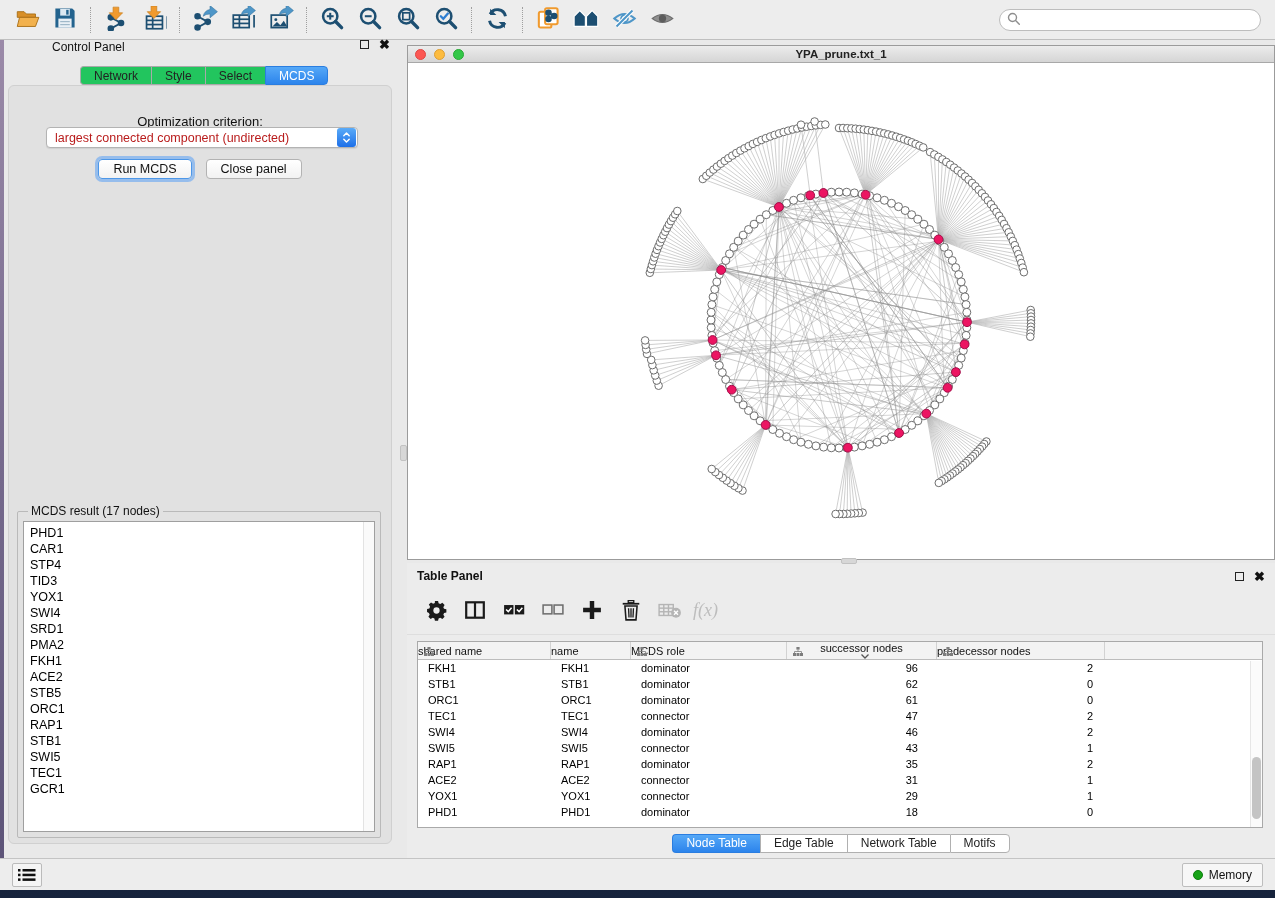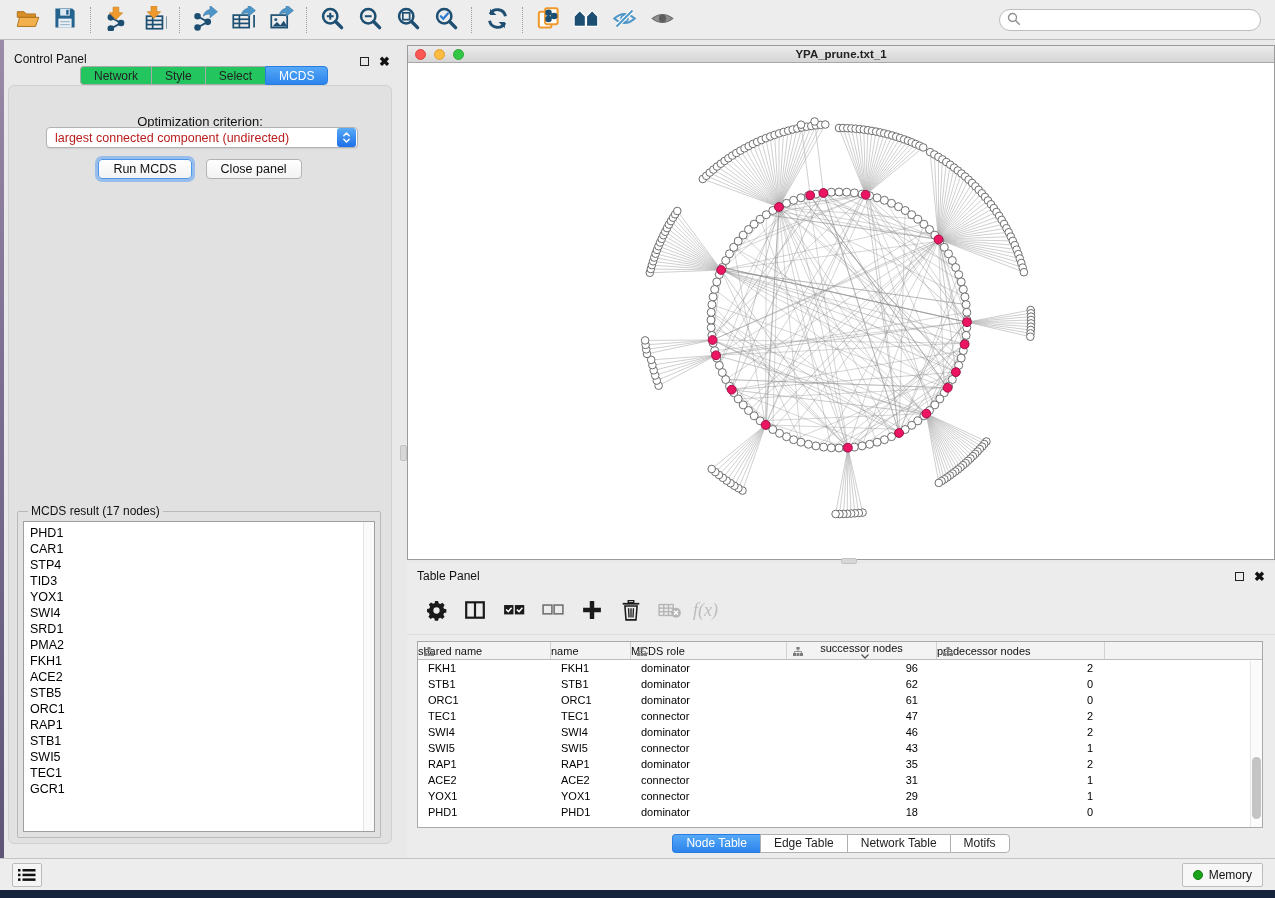--- a/index.html
+++ b/index.html
@@ -16,21 +16,21 @@
   .search-wrap { margin-left:auto; margin-right:14px; position:relative; }
   .search-wrap input { width:262px; height:22px; border:1px solid #bdbdbd; border-radius:12px; background:#fff; padding:0 8px 0 26px; font-size:12px; outline:none; }
   .search-ico { position:absolute; left:8px; top:3px; width:14px; height:14px; }
 
   
   #main { flex:1; display:flex; background:#e9e9e9; min-height:0; }
   #left-desktop-strip { width:4px; background:linear-gradient(180deg,#9b8aa8 0%,#7c6f92 40%,#5d5478 100%); flex:none; }
 
   
   #control-panel { width:396px; flex:none; background:#e9e9e9; position:relative; }
-  .cp-header { height:26px; display:flex; align-items:flex-end; padding:0 10px; }
+  .cp-header { height:26px; display:flex; align-items:flex-start; padding:0 10px;margin-left:38px; }
   .cp-title { font-size:12px; color:#111; }
   .cp-winbtns { margin-left:auto; display:flex; align-items:center; gap:10px; }
   .float-ico { width:9px; height:9px; border:1.5px solid #222; display:inline-block; cursor:pointer; }
   .close-ico { font-size:13px; font-weight:bold; color:#111; cursor:pointer; line-height:9px; }
   #cp-tabs { position:absolute; left:76px; top:26px; display:flex; z-index:2; }
   .cp-tab { height:19px; padding:0 13px; font-size:12px; display:flex; align-items:center; background:#22c55e; border:1px solid #a9a9a9; border-right:none; color:#222; cursor:pointer; }
   .cp-tab:first-child { border-radius:4px 0 0 4px; }
   .cp-tab:last-child { border-right:1px solid #a9a9a9; border-radius:0 4px 4px 0; }
   .cp-tab.sel { background:linear-gradient(180deg,#55a8f7,#2c84ec); border-color:#2a7de0; color:#fff; }
   #cp-body { position:absolute; left:4px; right:8px; top:45px; bottom:14px; background:#e1e1e1; border:1px solid #d0d0d0; border-radius:6px; }
@@ -60,21 +60,21 @@
   .tl { width:11px; height:11px; border-radius:50%; display:inline-block; margin-left:8px; cursor:pointer; }
   .tl.red { background:#fc5753; border:1px solid #df4744; margin-left:7px; }
   .tl.yellow { background:#fdbc40; border:1px solid #de9f34; }
   .tl.green { background:#33c748; border:1px solid #27aa35; }
   .net-title { position:absolute; left:0; right:0; text-align:center; font-size:11.5px; font-weight:700; color:#222; }
   #net-canvas { flex:1; width:100%; }
 
   
   #table-panel { flex:1; background:#ececec; display:flex; flex-direction:column; min-height:0; }
   .tp-header { height:26px; display:flex; align-items:center; padding:0 10px 0 10px; }
-  .tp-title { font-size:12px; color:#111; }
+  .tp-title { font-size:12px; color:#111;font-weight:bold; }
   #tp-toolbar { height:46px; display:flex; align-items:center; gap:13px; padding-left:16px; border-bottom:1px solid #dedede; flex:none; }
   .tp-btn { width:26px; height:26px; display:flex; align-items:center; justify-content:center; background:transparent; border:none; cursor:pointer; }
   .tp-btn.disabled { cursor:default; }
   #table-wrap { flex:1; margin:6px 12px 0 10px; background:#fff; border:1px solid #a9a9a9; display:flex; flex-direction:column; position:relative; min-height:0; }
   #table-header { display:flex; height:18px; background:#f3f3f3; border-bottom:1px solid #bdbdbd; flex:none; }
   .th-cell { position:relative; display:flex; align-items:center; justify-content:flex-start; font-size:11px; color:#111; border-right:1px solid #d2d2d2; flex:none; cursor:pointer; }
   .th-cell .colicon { position:absolute; left:6px; top:4px; }
   .th-cell .sort { margin-left:6px; display:inline-flex; }
   #table-rows { flex:1; overflow:hidden; }
   .t-row { display:flex; height:16px; align-items:center; }

